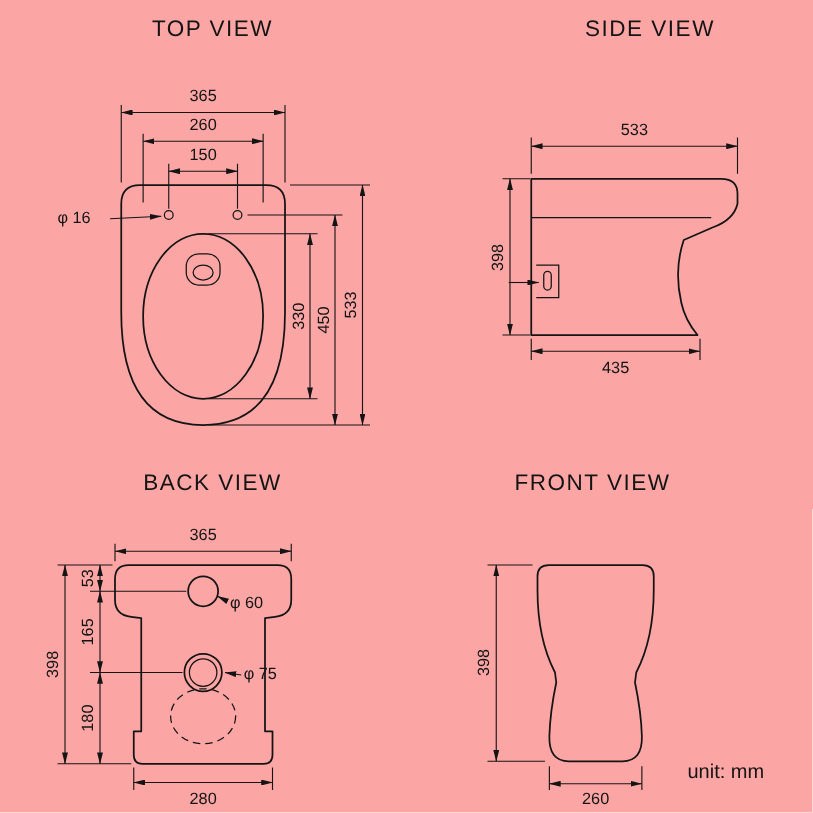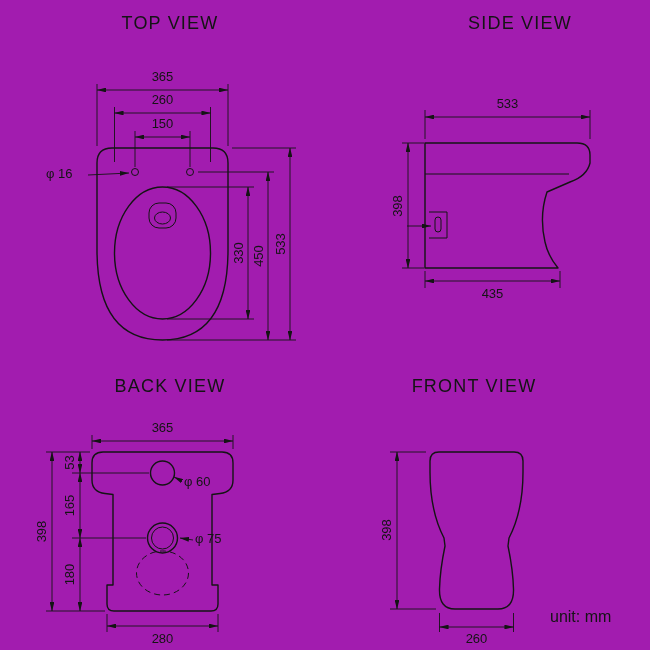--- a/index.html
+++ b/index.html
@@ -1,16 +1,16 @@
 <!DOCTYPE html>
 <html><head>
 <meta charset="utf-8">
 <style>
   html,body{margin:0;padding:0;background:#ffffff;}
-  .sheet{width:650px;height:650px;position:relative;background:#a21caf;overflow:hidden;}
+  .sheet{width:650px;height:650px;position:relative;background:#fca5a5;overflow:hidden;}
   svg{display:block;}
   text{font-family:"Liberation Sans","DejaVu Sans",sans-serif;fill:#141414;}
   .vtitle{font-size:18px;letter-spacing:1.2px;}
   .dim{font-size:13px;}
   .unit{font-size:16px;}
   .outline{fill:none;stroke:#141414;stroke-width:1.4;stroke-linejoin:round;stroke-linecap:round;}
   .thin{fill:none;stroke:#141414;stroke-width:1;}
   .ext{fill:none;stroke:#141414;stroke-width:0.9;}
   .dimline{fill:none;stroke:#141414;stroke-width:0.9;}
   .dashed{fill:none;stroke:#141414;stroke-width:1;stroke-dasharray:6 4;}

